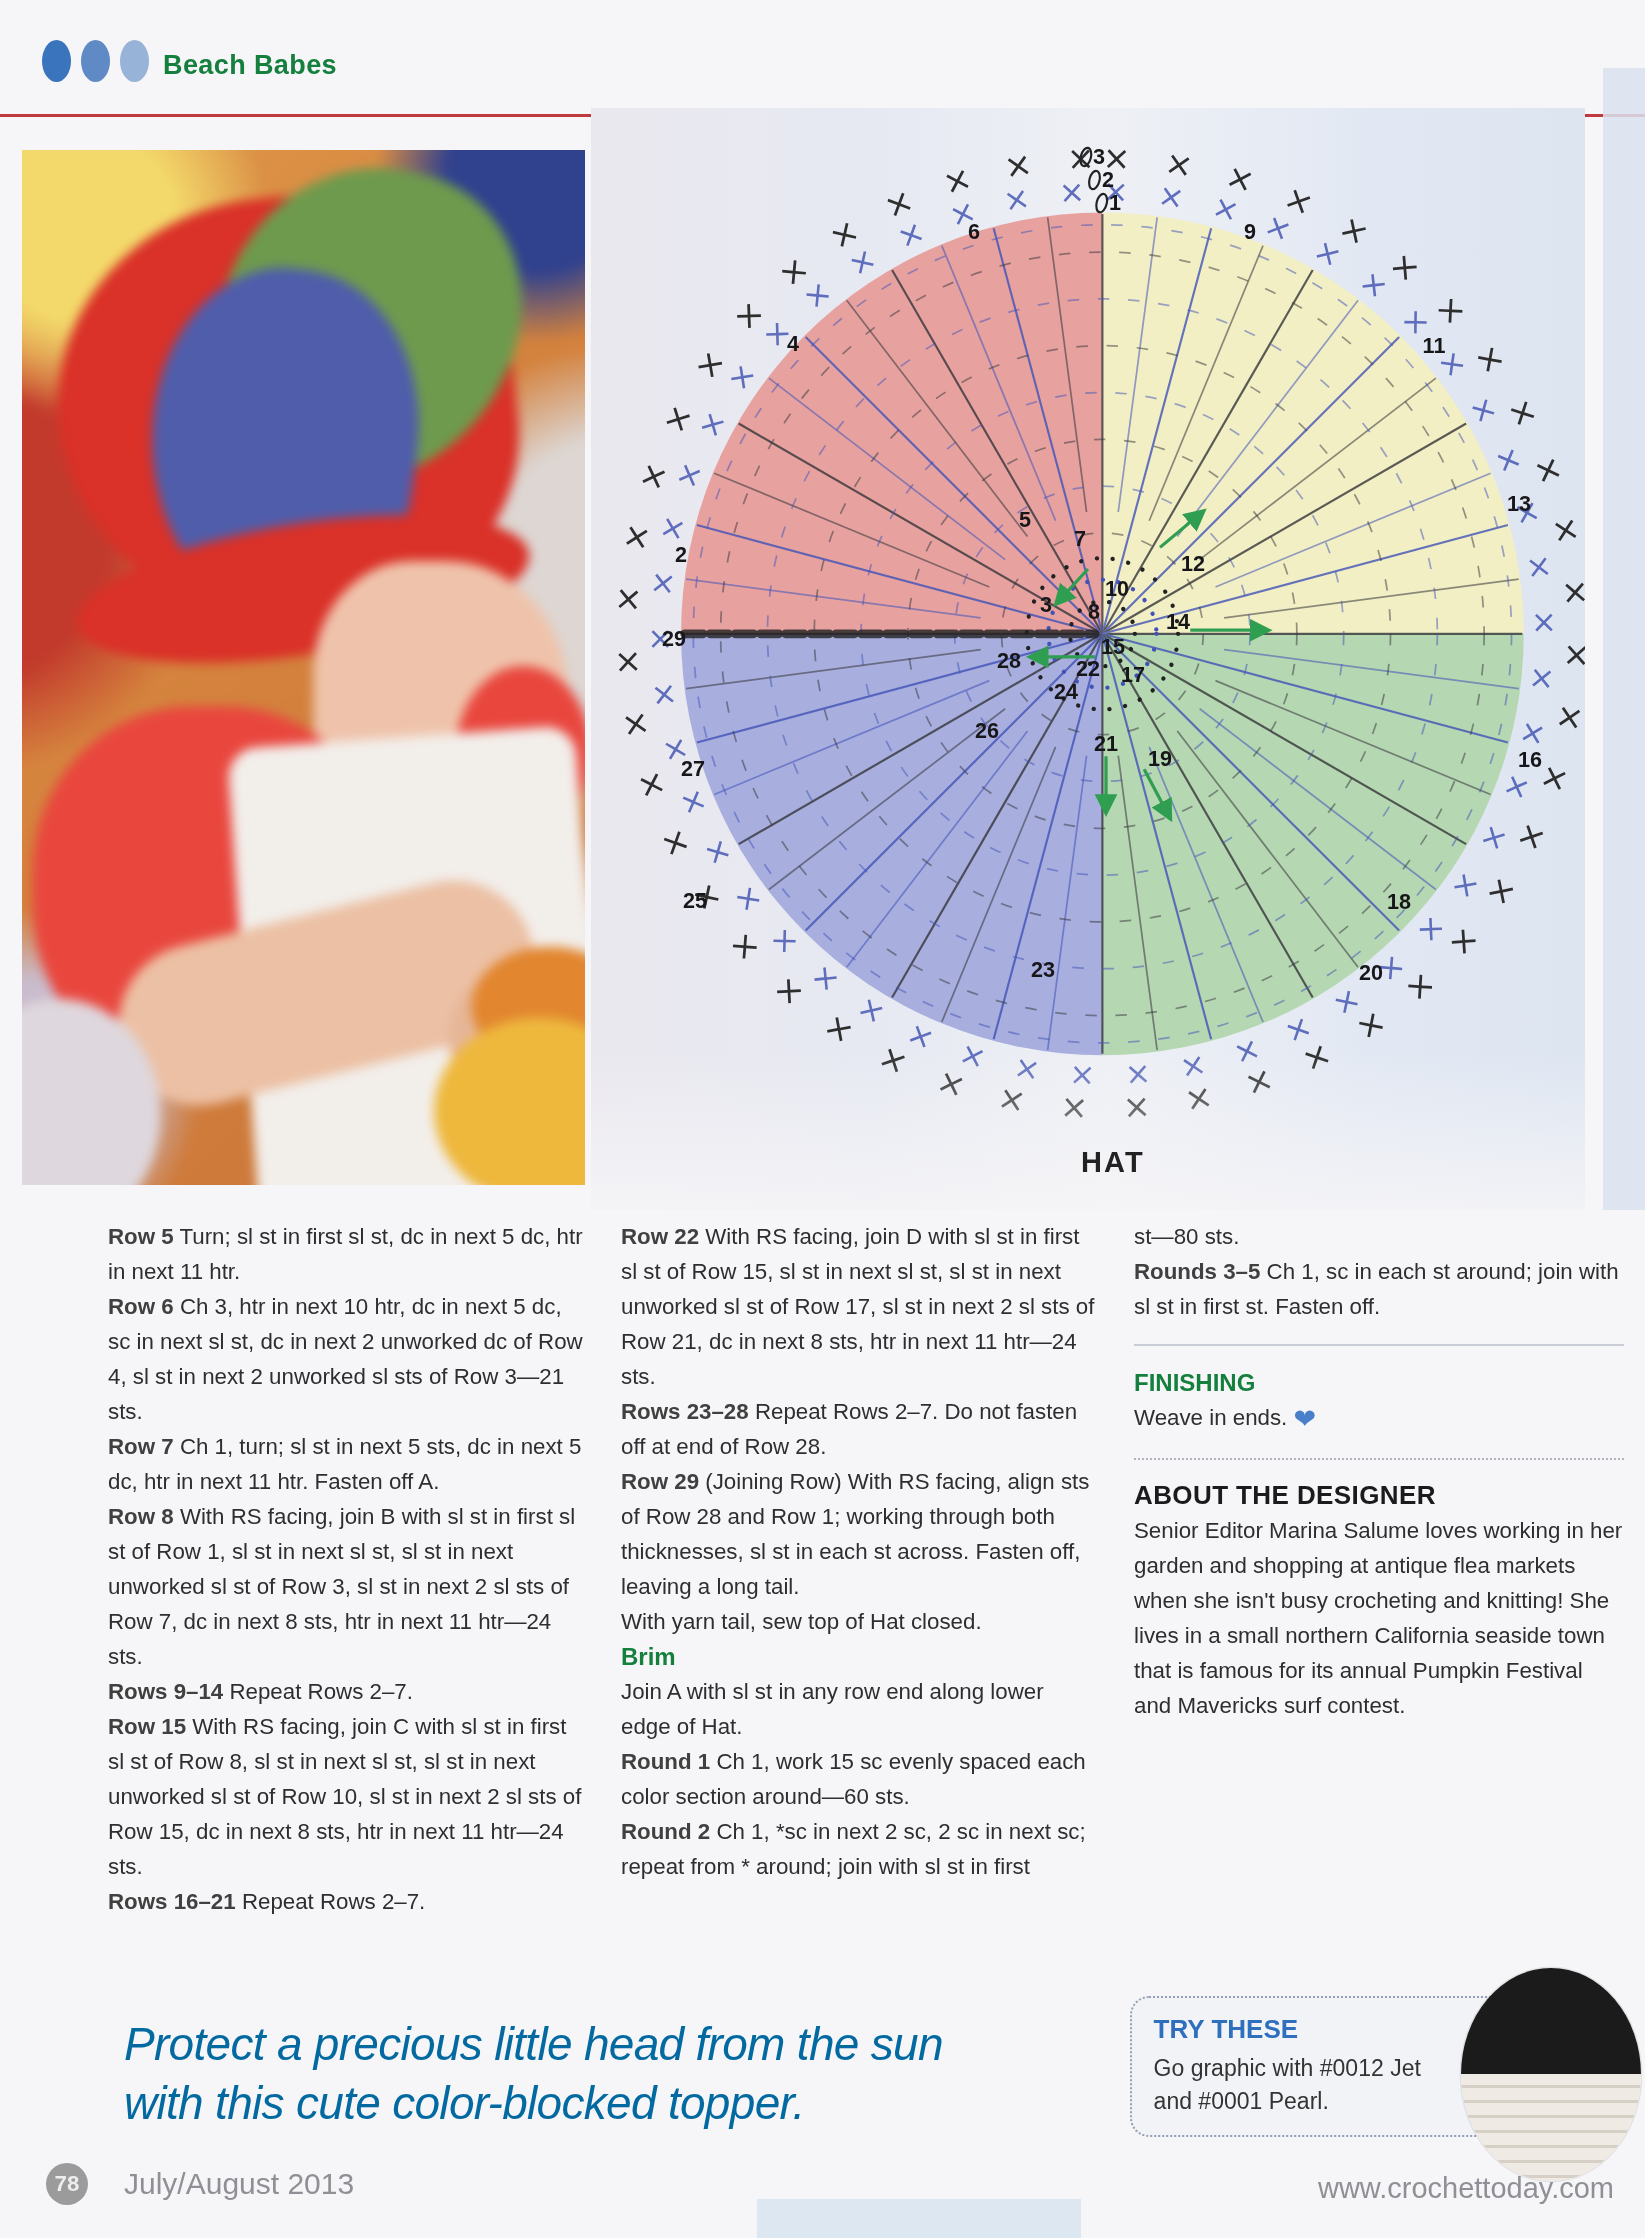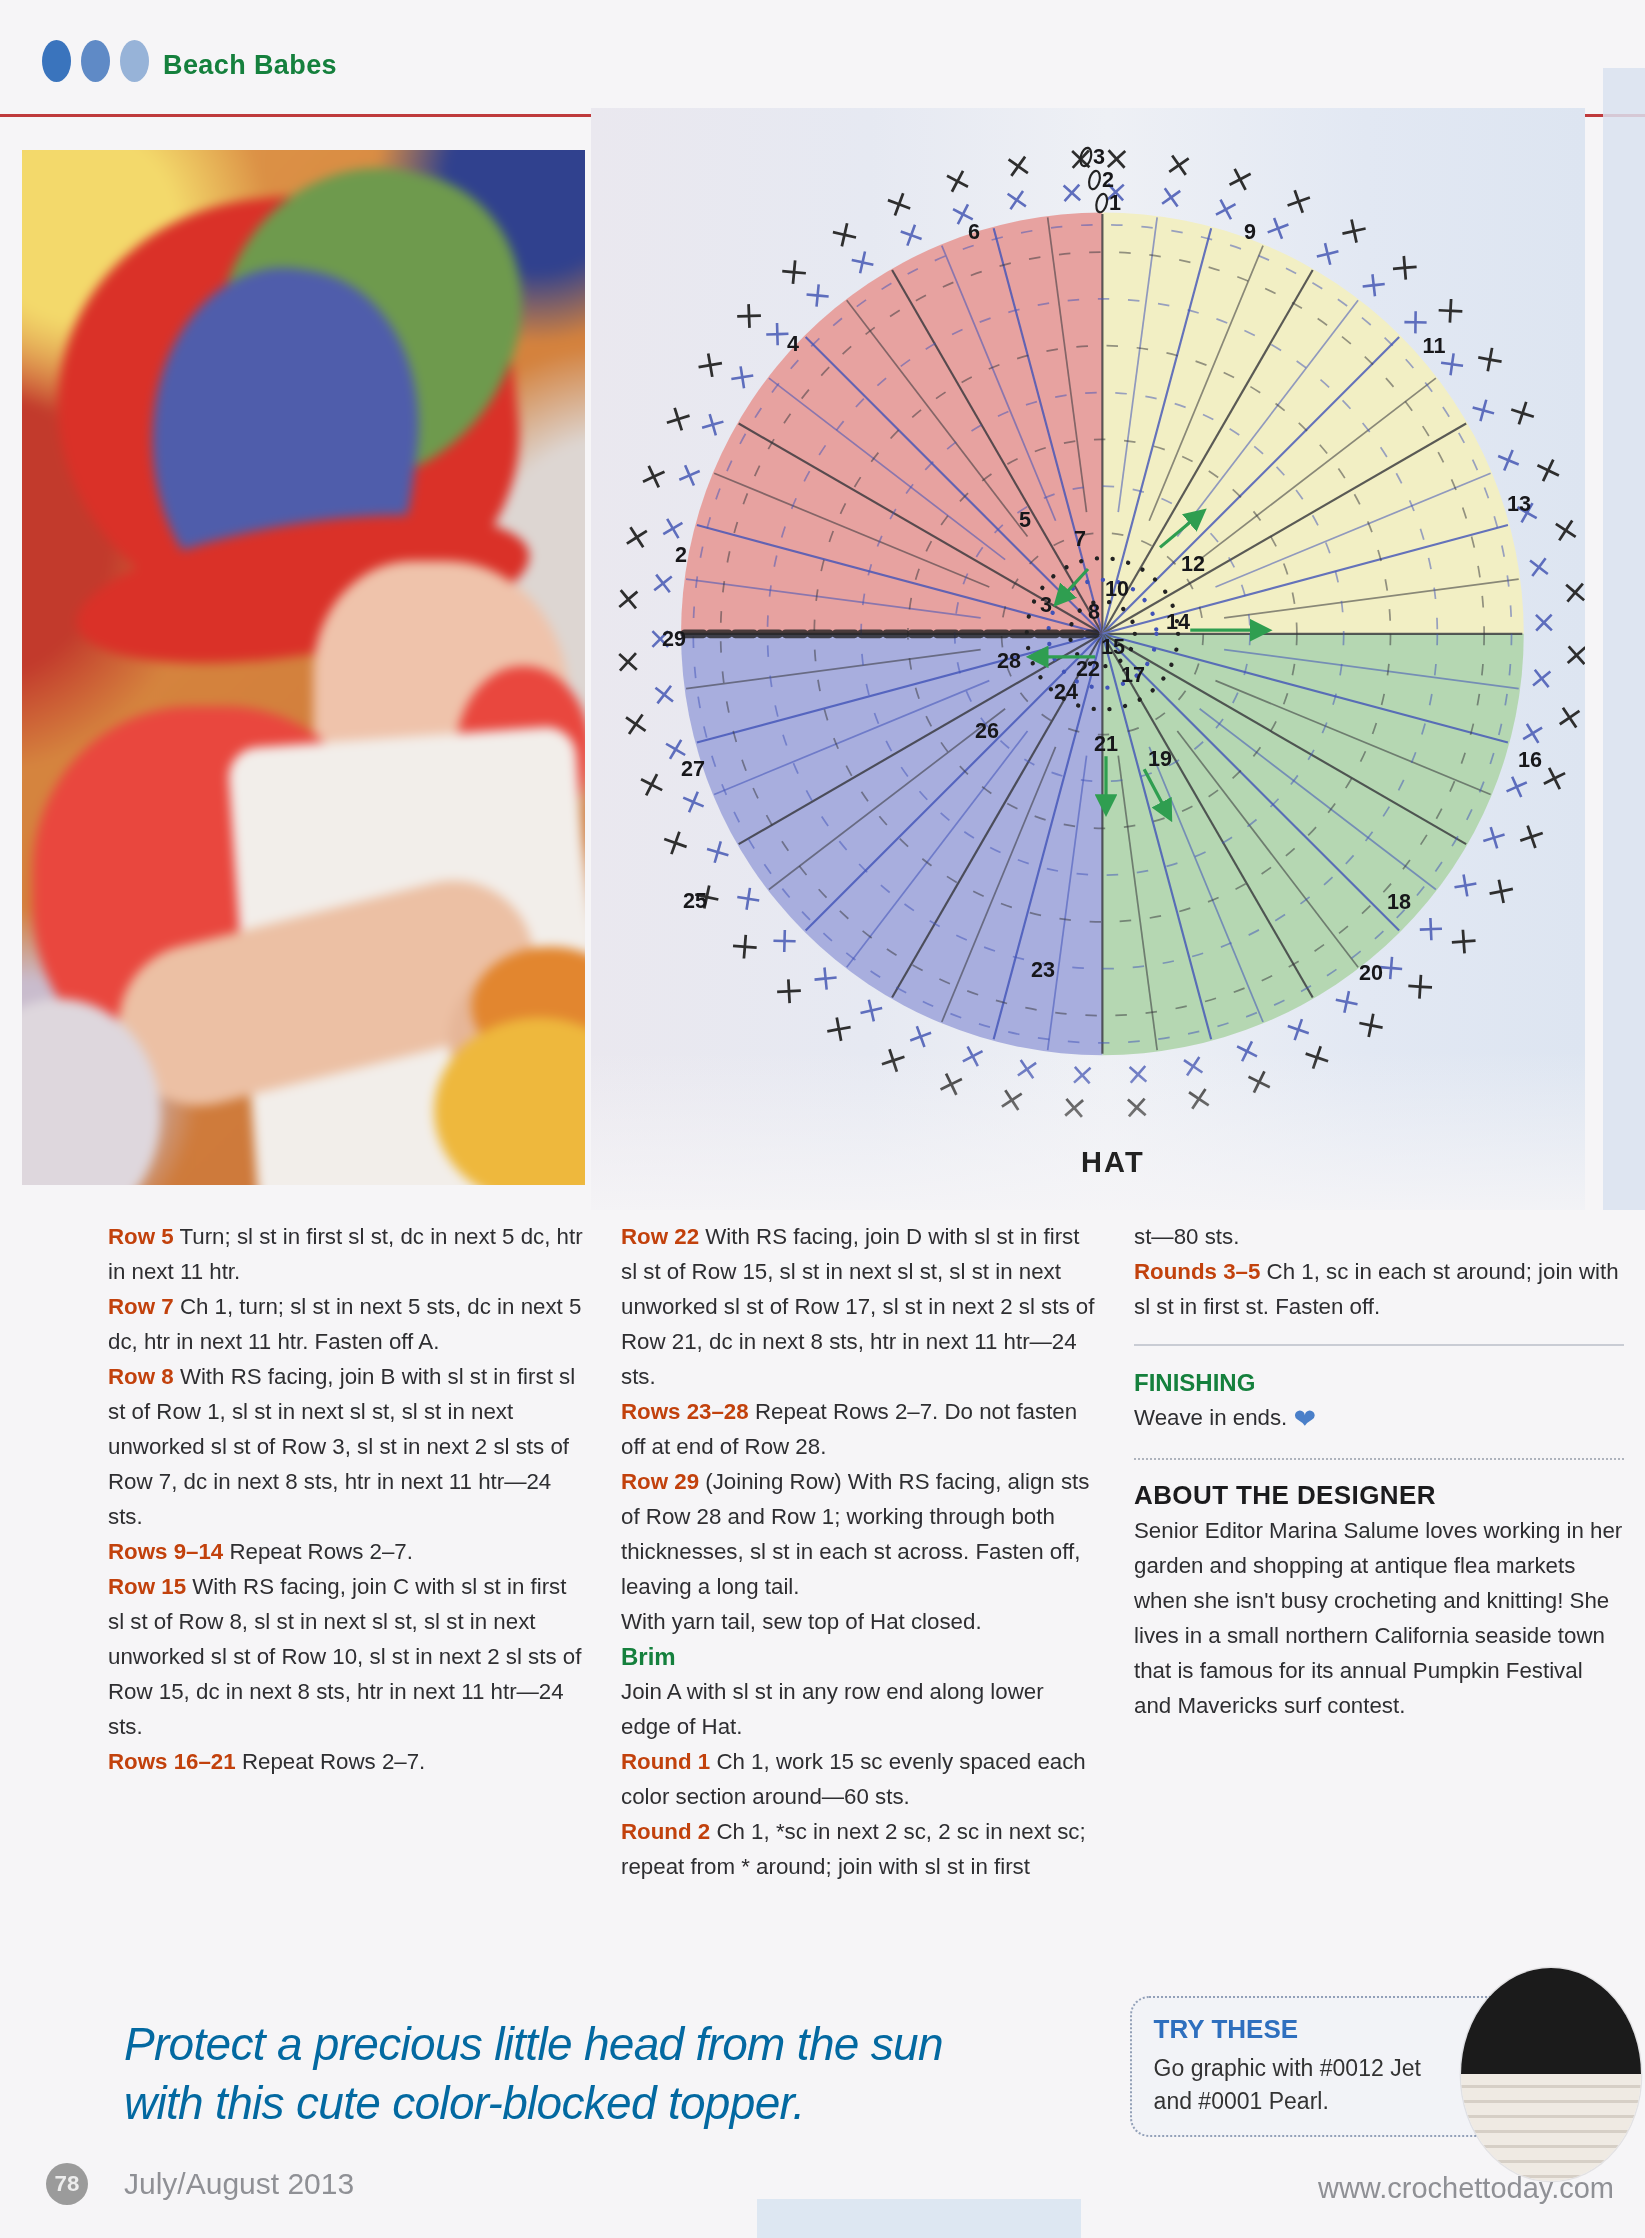--- a/index.html
+++ b/index.html
@@ -47,21 +47,21 @@
     background:linear-gradient(180deg,rgba(246,245,247,0) 0,rgba(246,245,247,.85) 100%);}
   .chart-svg{position:absolute;inset:0;}
   .chart-nums{position:absolute;inset:0;}
   .chart-num{position:absolute;transform:translate(-50%,-50%);font-size:21.6px;font-weight:700;color:#17171a;}
   .chart-caption{position:absolute;left:522px;top:1038px;transform:translate(-50%,0);
     font-size:29px;font-weight:700;letter-spacing:2.2px;color:#222;z-index:3;}
   .xr{font-family:"DejaVu Sans","Liberation Sans",sans-serif;}
   
   .col{position:absolute;top:1219px;font-size:22.3px;line-height:35px;color:#2e2e31;}
   .col p{margin:0;}
-  .col b{color:#c2410c;}
+  .col b{color:#404040;}
   .col1{left:108px;width:477px;}
   .col2{left:621px;width:477px;}
   .col3{left:1134px;width:490px;}
   .subhead{color:#15803d;font-weight:700;font-size:24px;margin:16px 0 4.3px 0;}
   .bighead{color:#1b1b1d;font-weight:700;font-size:26px;margin:19px 0 5.8px 0;letter-spacing:0.4px;}
   .rule-solid{border:none;border-top:2.2px solid #c9ccd4;margin:20px 0 19px 0;}
   .rule-dot{border:none;border-top:2.9px dotted #aeb3bd;margin:21.6px 0 17.3px 0;}
   .heart{color:#4a7fc9;font-size:27px;vertical-align:-2.9px;}
   
   .tagline{position:absolute;left:124px;top:2015px;font-style:italic;font-weight:500;
@@ -252,20 +252,21 @@
         <span class="chart-num" style="left: 396px; top: 623px;">26</span>
         <span class="chart-num" style="left: 542px; top: 567px;">17</span>
         <span class="chart-num" style="left: 515px; top: 636px;">21</span>
         <span class="chart-num" style="left: 569px; top: 651px;">19</span>
       </div>
     <div class="chart-caption">HAT</div>
   </div>
 
   <div class="col col1">
     <p><b>Row 5</b> <span>Turn; sl st in first sl st, dc in next 5 dc, htr in next 11 htr.</span></p>
+    <p><b>Row 6</b> <span>Ch 3, htr in next 10 htr, dc in next 5 dc, sc in next sl st, dc in next 2 unworked dc of Row 4, sl st in next 2 unworked sl sts of Row 3—21 sts.</span></p>
     <p><b>Row 7</b> <span>Ch 1, turn; sl st in next 5 sts, dc in next 5 dc, htr in next 11 htr. Fasten off A.</span></p>
     <p><b>Row 8</b> <span>With RS facing, join B with sl st in first sl st of Row 1, sl st in next sl st, sl st in next unworked sl st of Row 3, sl st in next 2 sl sts of Row 7, dc in next 8 sts, htr in next 11 htr—24 sts.</span></p>
     <p><b>Rows 9–14</b> <span>Repeat Rows 2–7.</span></p>
     <p><b>Row 15</b> <span>With RS facing, join C with sl st in first sl st of Row 8, sl st in next sl st, sl st in next unworked sl st of Row 10, sl st in next 2 sl sts of Row 15, dc in next 8 sts, htr in next 11 htr—24 sts.</span></p>
     <p><b>Rows 16–21</b> <span>Repeat Rows 2–7.</span></p>
   </div>
 
   <div class="col col2">
     <p><b>Row 22</b> <span>With RS facing, join D with sl st in first sl st of Row 15, sl st in next sl st, sl st in next unworked sl st of Row 17, sl st in next 2 sl sts of Row 21, dc in next 8 sts, htr in next 11 htr—24 sts.</span></p>
     <p><b>Rows 23–28</b> <span>Repeat Rows 2–7. Do not fasten off at end of Row 28.</span></p>

